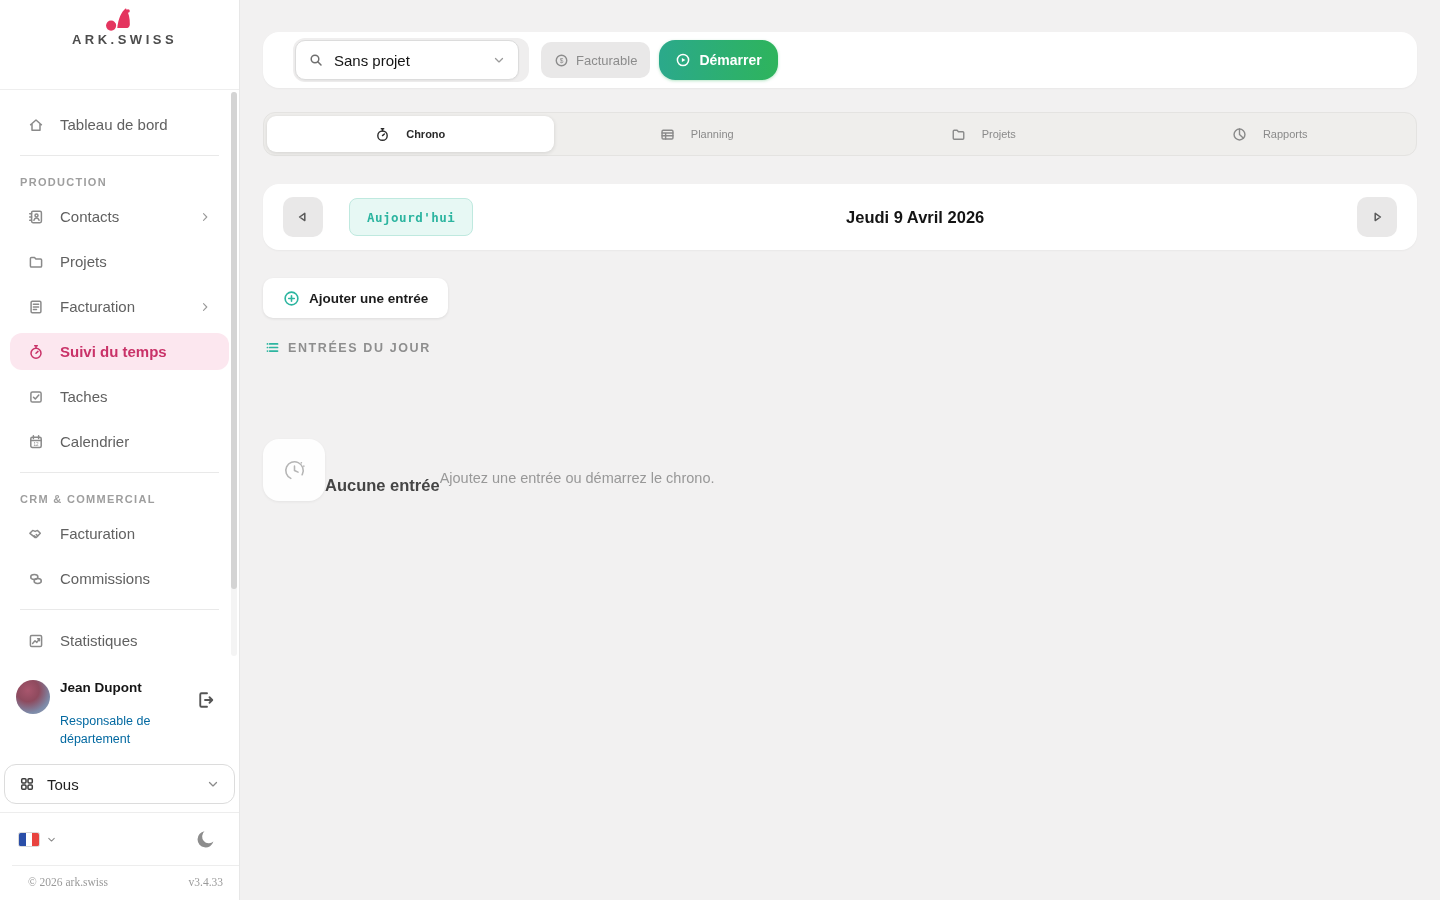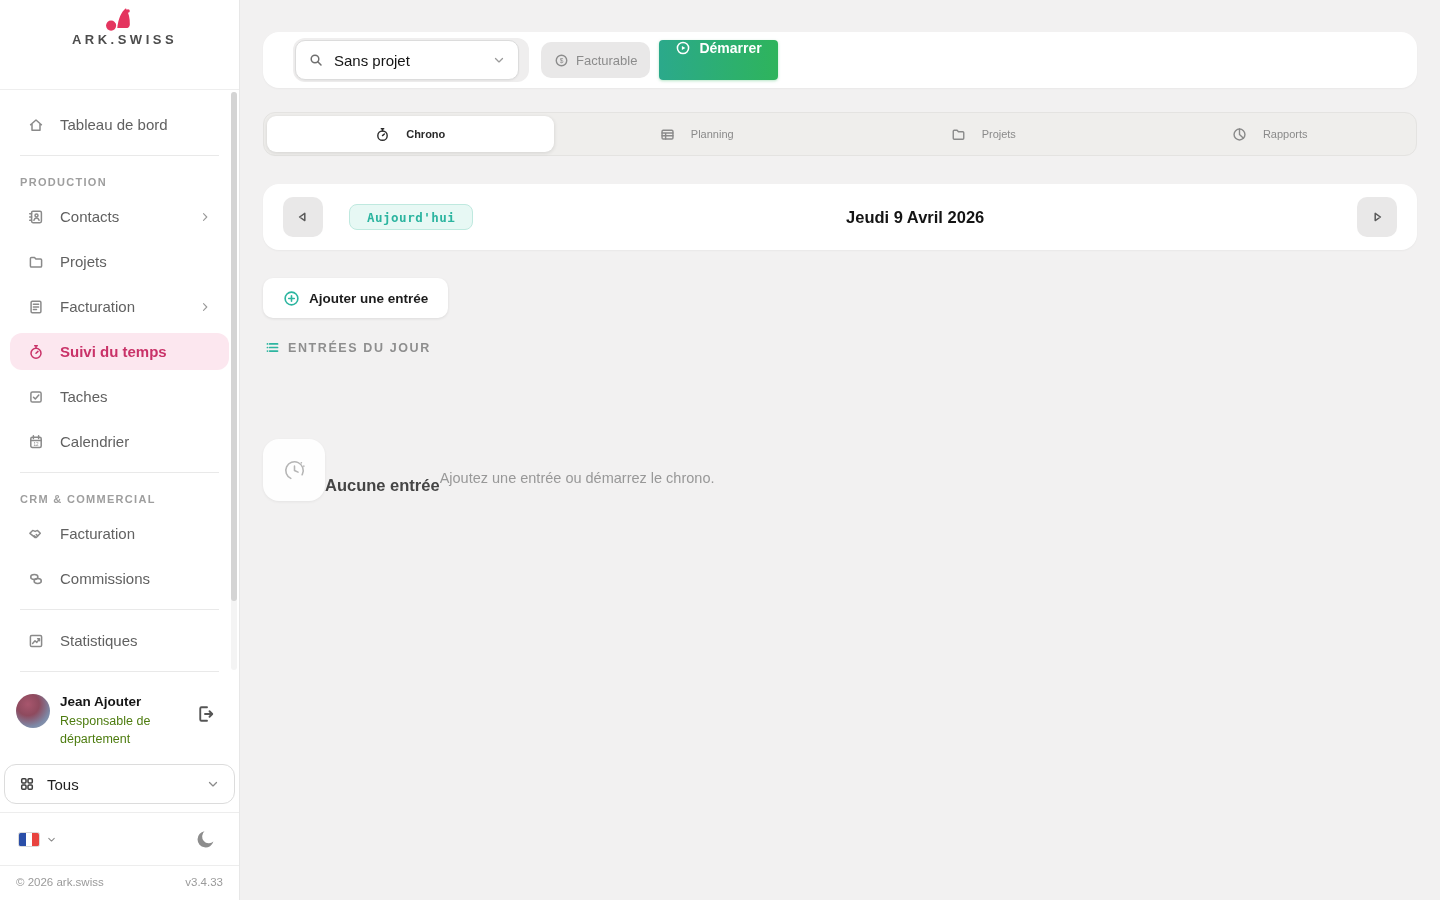--- a/index.html
+++ b/index.html
@@ -28,63 +28,63 @@
   .nav-item.active .nico{color:var(--active_pink_text);}
   .nav-divider{height:1px;background:#e9e9e9;margin:8px 20px;}
   .nav-section{font-size:11px;font-weight:700;letter-spacing:1.3px;color:#9e9e9e;margin:12px 20px 6px;}
   .scrollbar{position:absolute;top:2px;right:2px;width:6px;height:98%;background:#f4f4f4;border-radius:3px;}
   .scrollbar .thumb{width:6px;height:88%;background:#d4d4d4;border-radius:3px;}
   .user-row{display:flex;align-items:flex-start;padding:14px 16px 12px;}
   .avatar{width:34px;height:34px;border-radius:50%;flex:none;background:
     radial-gradient(circle at 35% 30%,#a8566d 0%,#8e4a5e 35%,#7d8aa8 70%,#9aa4b5 100%);}
   .user-meta{margin-left:10px;flex:1;min-width:0;}
   .user-name{font-size:13.5px;font-weight:700;color:#151515;}
-  .user-role{font-size:12.5px;color:#4d7c0f;line-height:1.45;margin-top:3px;max-width:128px;}
+  .user-role{font-size:12.5px;color:#0369a1;line-height:1.45;margin-top:17px;max-width:128px;}
   .logout-btn{width:28px;height:28px;border:none;background:transparent;color:#555;cursor:pointer;margin-top:6px;}
   .scope{padding:4px 4px 8px;}
   .scope-btn{width:100%;height:40px;background:#fff;border:1px solid #dcdcdc;border-radius:12px;display:flex;align-items:center;padding:0 14px;cursor:pointer;font-family:inherit;}
   .scope-btn .gicon{color:#3d3d3d;margin-right:12px;}
   .scope-label{font-size:15px;color:#1f1f1f;}
   .scope-btn .chevd{margin-left:auto;color:#8a8a8a;}
   .lang-row{border-top:1px solid #ededed;display:flex;align-items:center;padding:13px 18px;}
   .flag{width:22px;height:15px;border-radius:2.5px;overflow:hidden;display:flex;border:1px solid #d9d9d9;cursor:pointer;}
   .flag i{flex:1;}
   .flag .b{background:#2a4ea8;}.flag .w{background:#fff;}.flag .r{background:#e8433f;}
   .flag-chev{margin-left:6px;color:#8a8a8a;cursor:pointer;}
   .theme-btn{margin-left:auto;width:26px;height:26px;border:none;background:transparent;cursor:pointer;color:#8d8d8d;}
-  .side-footer{border-top:1px solid #ededed;display:flex;justify-content:space-between;align-items:center;padding:10px 16px 12px;font-family:Liberation Sans, sans-serif;font-size:11.5px;color:#9a9a9a;}
+  .side-footer{border-top:1px solid #ededed;display:flex;justify-content:space-between;align-items:center;padding:10px 16px 12px;font-family:Liberation Serif, serif;font-size:11.5px;color:#9a9a9a;margin-left:12px;}
 
   
   .main{flex:1;padding:32px 23px 0;overflow:hidden;}
   .topcard{background:#fff;border-radius:16px;height:56px;display:flex;align-items:center;padding:0 17px 0 18px;box-shadow:0 1px 2px rgba(0,0,0,.04);}
   .task-input{flex:1;max-width:638px;height:36px;background:#e9e8e8;border:none;border-radius:10px;padding:0 14px 0 36px;font-family:inherit;font-size:14.5px;color:#444;}
   .task-input::placeholder{color:#b0afaf;}
   .input-wrap{position:relative;flex:1;max-width:638px;display:flex;}
   .input-wrap .pencil{position:absolute;left:12px;top:50%;transform:translateY(-50%);color:#b0afaf;pointer-events:none;}
   .proj-wrap{margin-left:12px;background:#efeeee;border-radius:12px;padding:2px 10px 2px 2px;height:44px;display:flex;align-items:center;}
   .proj-select{width:224px;height:40px;background:#fff;border:1px solid #dcdcdc;border-radius:10px;display:flex;align-items:center;padding:0 12px;cursor:pointer;box-shadow:0 1px 2px rgba(0,0,0,.05);}
   .proj-select .mag{color:#6f6f6f;margin-right:10px;}
   .proj-value{font-size:15px;color:#141414;}
   .proj-select .chevd{margin-left:auto;color:#9a9a9a;}
   .billable-btn{margin-left:12px;height:36px;background:#e9e8e8;border:none;border-radius:10px;display:flex;align-items:center;padding:0 13px;cursor:pointer;color:#8c8c8c;font-family:inherit;}
   .billable-btn .dollar{margin-right:7px;color:#8c8c8c;}
   .billable-label{font-size:13px;color:#8c8c8c;}
-  .start-btn{margin-left:9px;height:40px;border:none;border-radius:4px;display:flex;padding:0 16px;cursor:pointer;
+  .start-btn{margin-left:9px;height:40px;border:none;border-radius:16px;display:flex;align-items:center;padding:0 16px;cursor:pointer;
     background:linear-gradient(90deg,var(--grad_start),var(--grad_end));color:#fff;font-family:inherit;box-shadow:0 1px 3px rgba(46,180,92,.35);}
   .start-btn .playc{margin-right:8px;}
   .start-label{font-size:14px;font-weight:700;}
 
   .tabbar{margin-top:24px;height:44px;background:#efeeec;border:1px solid #e4e3e1;border-radius:12px;display:flex;padding:3px;}
   .tab{flex:1;display:flex;align-items:center;justify-content:center;gap:16px;border-radius:9px;color:#8a8a8a;font-size:11px;cursor:pointer;}
   .tab .tico{width:15px;height:15px;}
   .tab.active{background:#fff;color:#2a2a2a;font-weight:700;box-shadow:0 1px 4px rgba(0,0,0,.12);}
 
   .datecard{margin-top:28px;height:66px;background:#fff;border-radius:16px;display:flex;align-items:center;padding:0 20px;box-shadow:0 1px 2px rgba(0,0,0,.04);}
   .nav-arrow{width:40px;height:40px;background:#e9e8e8;border:none;border-radius:10px;display:flex;align-items:center;justify-content:center;color:#5a5a5a;cursor:pointer;}
-  .today-btn{margin-left:26px;height:26px;background:var(--teal_bg);border:1px solid var(--teal_border);border-radius:8px;padding:0 17px;display:flex;align-items:center;cursor:pointer;
+  .today-btn{margin-left:26px;height:38px;background:var(--teal_bg);border:1px solid var(--teal_border);border-radius:8px;padding:0 17px;display:flex;align-items:center;cursor:pointer;
     font-family:"DejaVu Sans Mono",monospace;font-size:12.5px;font-weight:700;letter-spacing:.5px;color:var(--teal);}
   .date-label{flex:1;text-align:center;font-size:16.5px;font-weight:700;color:#141414;}
 
   .add-entry-btn{margin-top:28px;height:40px;background:#fff;border:none;border-radius:10px;display:flex;align-items:center;padding:0 20px;cursor:pointer;
     box-shadow:0 1px 3px rgba(0,0,0,.09);font-family:inherit;}
   .add-entry-btn .plusc{color:var(--teal);margin-right:9px;}
   .add-entry-label{font-size:13.5px;font-weight:700;color:#1c1c1c;}
 
   .entries-header{margin-top:22px;display:flex;align-items:center;padding-left:2px;}
   .entries-header .listi{color:var(--teal);margin-right:8px;}
@@ -203,21 +203,21 @@
 
     </div>
     <div class="scrollbar">
         <div class="thumb"></div>
       </div>
   </nav>
 
   <div class="user-row">
     <div class="avatar"></div>
     <div class="user-meta">
-      <div class="user-name">Jean Ajouter</div>
+      <div class="user-name">Jean Dupont</div>
       <div class="user-role">Responsable de département</div>
     </div>
     <button class="logout-btn">
       <svg class="ic" width="20" height="20" viewBox="0 0 16 16">
           <path d="M9.6 2.6H5.2c-.6 0-1 .4-1 1v8.8c0 .6.4 1 1 1h4.4"></path>
           <path d="M8 8h5.6M11.6 5.8 13.8 8l-2.2 2.2"></path>
         </svg>
     </button>
   </div>
 

